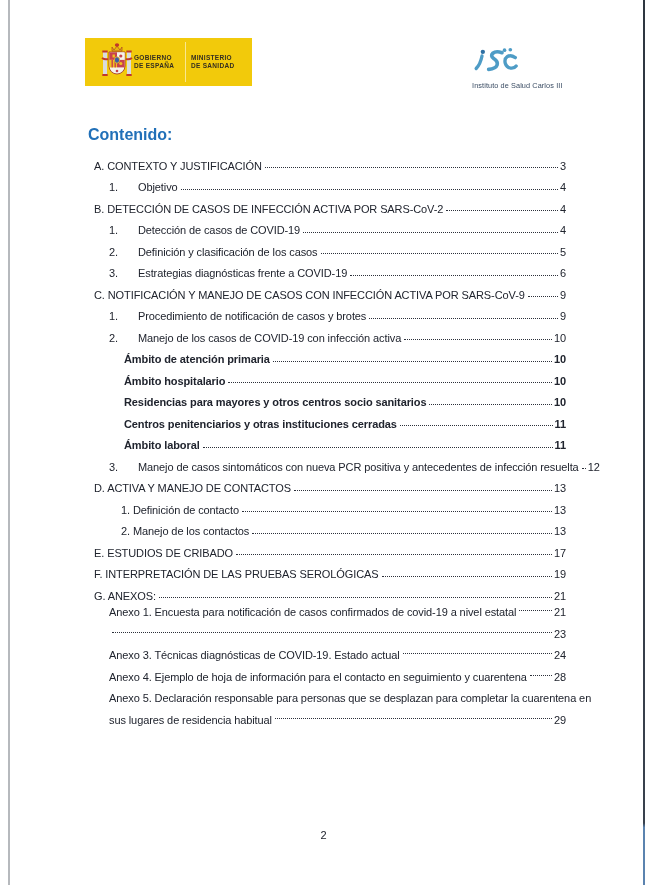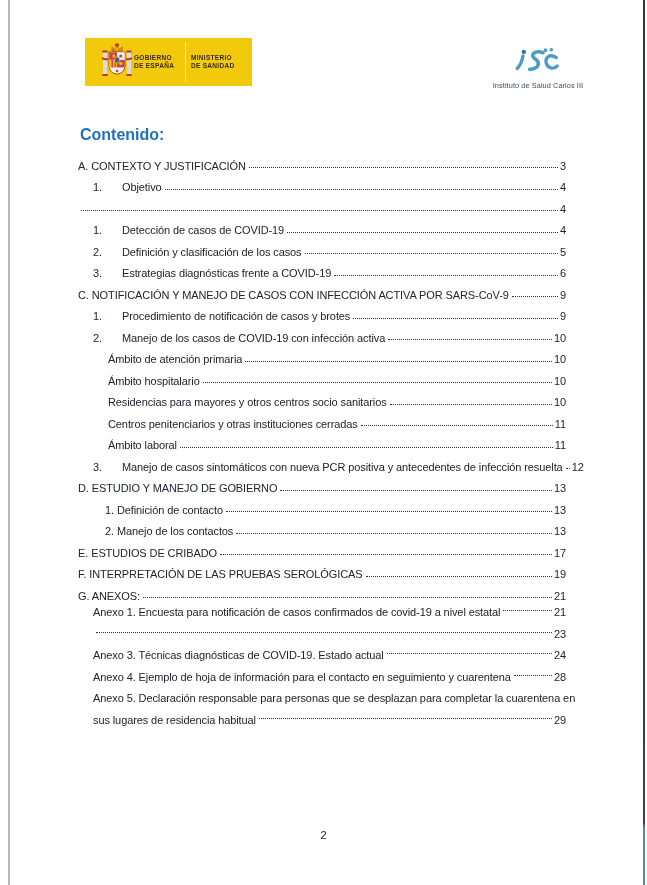--- a/index.html
+++ b/index.html
@@ -16,36 +16,36 @@
   
   .gov-logo{position:absolute;left:85px;top:38px;width:167px;height:48px;background:#F2CA0B;}
   .gov-logo .coat{position:absolute;left:16px;top:3px;}
   .gov-divider{position:absolute;left:100px;top:4px;bottom:4px;width:1px;background:rgba(255,255,255,0.55);}
   .gov-text{position:absolute;top:16px;font-size:6.5px;font-weight:bold;color:#352f20;
     line-height:7.5px;letter-spacing:0.3px;}
   .gov-text.gob{left:49px;}
   .gov-text.min{left:106px;}
 
   
-  .isciii{position:absolute;left:472px;top:46px;width:132px;display:flex;flex-direction:column;align-items:center;}
+  .isciii{position:absolute;left:472px;top:46px;width:132px;display:flex;flex-direction:column;align-items:flex-start;}
   .isciii-label{font-size:7.3px;color:#3a4c63;margin-top:1px;letter-spacing:0.1px;white-space:nowrap;}
 
   
-  .toc-title{position:absolute;left:80px;top:126px;font-size:16px;font-weight:bold;color:#2170B8;}
+  .toc-title{position:absolute;left:88px;top:126px;font-size:16px;font-weight:bold;color:#2170B8;}
 
   
   .toc{position:absolute;left:78px;top:150px;width:488px;}
-  .toc-row{display:flex;align-items:flex-end;height:21.5px;font-size:11px;color:#20242e;letter-spacing:-0.1px;}
+  .toc-row{display:flex;align-items:flex-end;height:21.5px;font-size:11px;color:#20242e;letter-spacing:-0.1px;margin-left:16px;}
   .toc-row .num{flex:0 0 29px;white-space:nowrap;}
   .toc-row .text{white-space:nowrap;flex:0 0 auto;}
   .toc-row .leader{flex:1 1 auto;min-width:4px;border-bottom:1.6px dotted #2c303a;margin:0 2px 3.5px 3px;}
   .toc-row .page-num{flex:0 0 auto;}
   .lvl-0{padding-left:0;}
   .lvl-1{padding-left:15px;}
-  .lvl-2{padding-left:30px;}
+  .lvl-2{padding-left:30px;font-weight:bold;}
   .lvl-3{padding-left:27px;text-align:center;}
   .lvl-4{padding-left:15px;align-items:center;}
 
   .footer-page{position:absolute;left:0;right:0;top:829px;text-align:center;font-size:11px;color:#20242e;}
 </style>
 </head>
 <body>
 
 <div class="edge-left"></div>
 <div class="edge-right"></div>
@@ -115,20 +115,21 @@
     <span class="page-num">3</span>
   </div>
     <div class="toc-row lvl-1">
     <span class="num">1.</span>
     <span class="text">Objetivo</span>
     <span class="leader"></span>
     <span class="page-num">4</span>
   </div>
     <div class="toc-row lvl-0">
 
+    <span class="text">B. DETECCIÓN DE CASOS DE INFECCIÓN ACTIVA POR SARS-CoV-2</span>
     <span class="leader"></span>
     <span class="page-num">4</span>
   </div>
     <div class="toc-row lvl-1">
     <span class="num">1.</span>
     <span class="text">Detección de casos de COVID-19</span>
     <span class="leader"></span>
     <span class="page-num">4</span>
   </div>
     <div class="toc-row lvl-1">
@@ -192,21 +193,21 @@
     <span class="page-num">11</span>
   </div>
     <div class="toc-row lvl-1">
     <span class="num">3.</span>
     <span class="text">Manejo de casos sintomáticos con nueva PCR positiva y antecedentes de infección resuelta</span>
     <span class="leader"></span>
     <span class="page-num">12</span>
   </div>
     <div class="toc-row lvl-0">
 
-    <span class="text">D. ESTUDIO Y MANEJO DE GOBIERNO</span>
+    <span class="text">D. ACTIVA Y MANEJO DE CONTACTOS</span>
     <span class="leader"></span>
     <span class="page-num">13</span>
   </div>
     <div class="toc-row lvl-3">
 
     <span class="text">1. Definición de contacto</span>
     <span class="leader"></span>
     <span class="page-num">13</span>
   </div>
     <div class="toc-row lvl-3">

